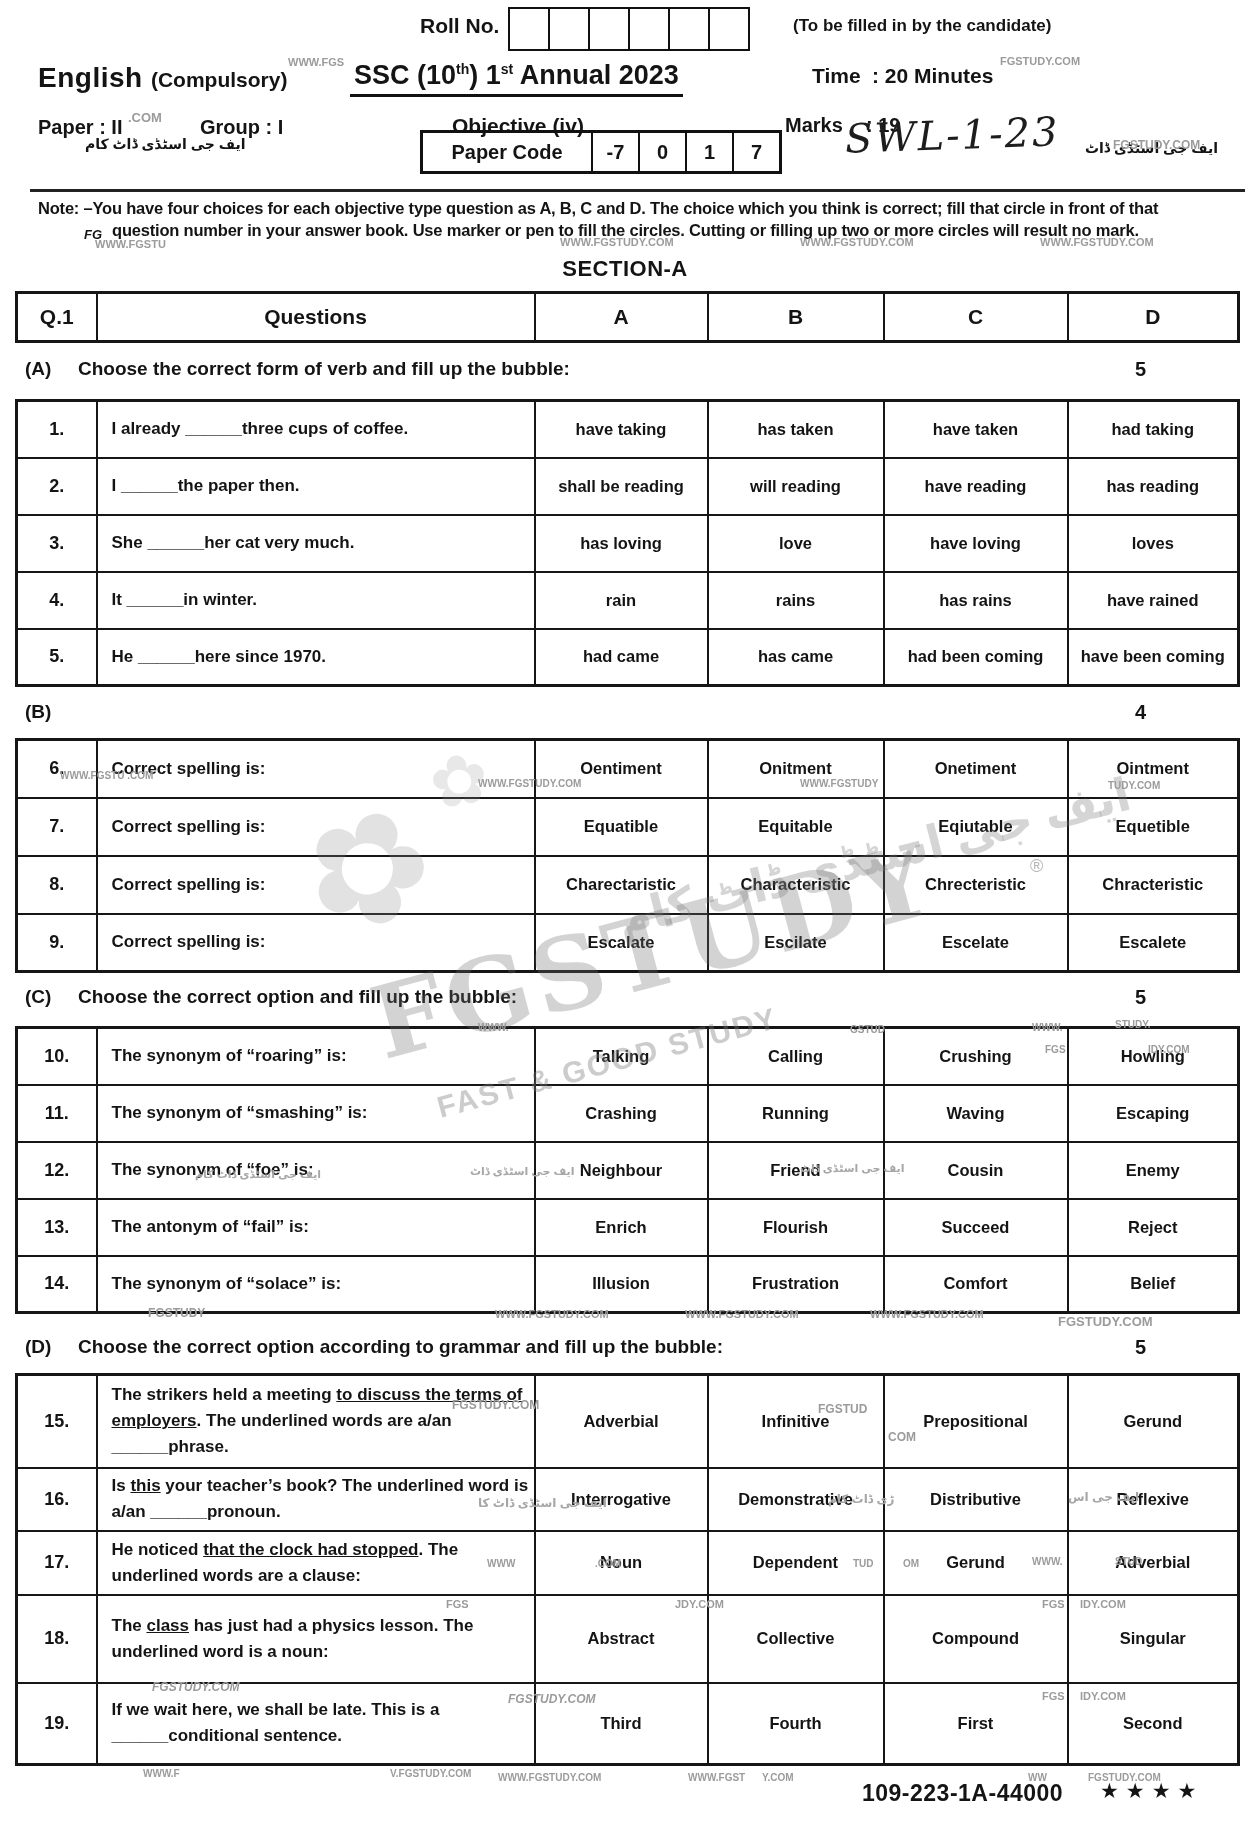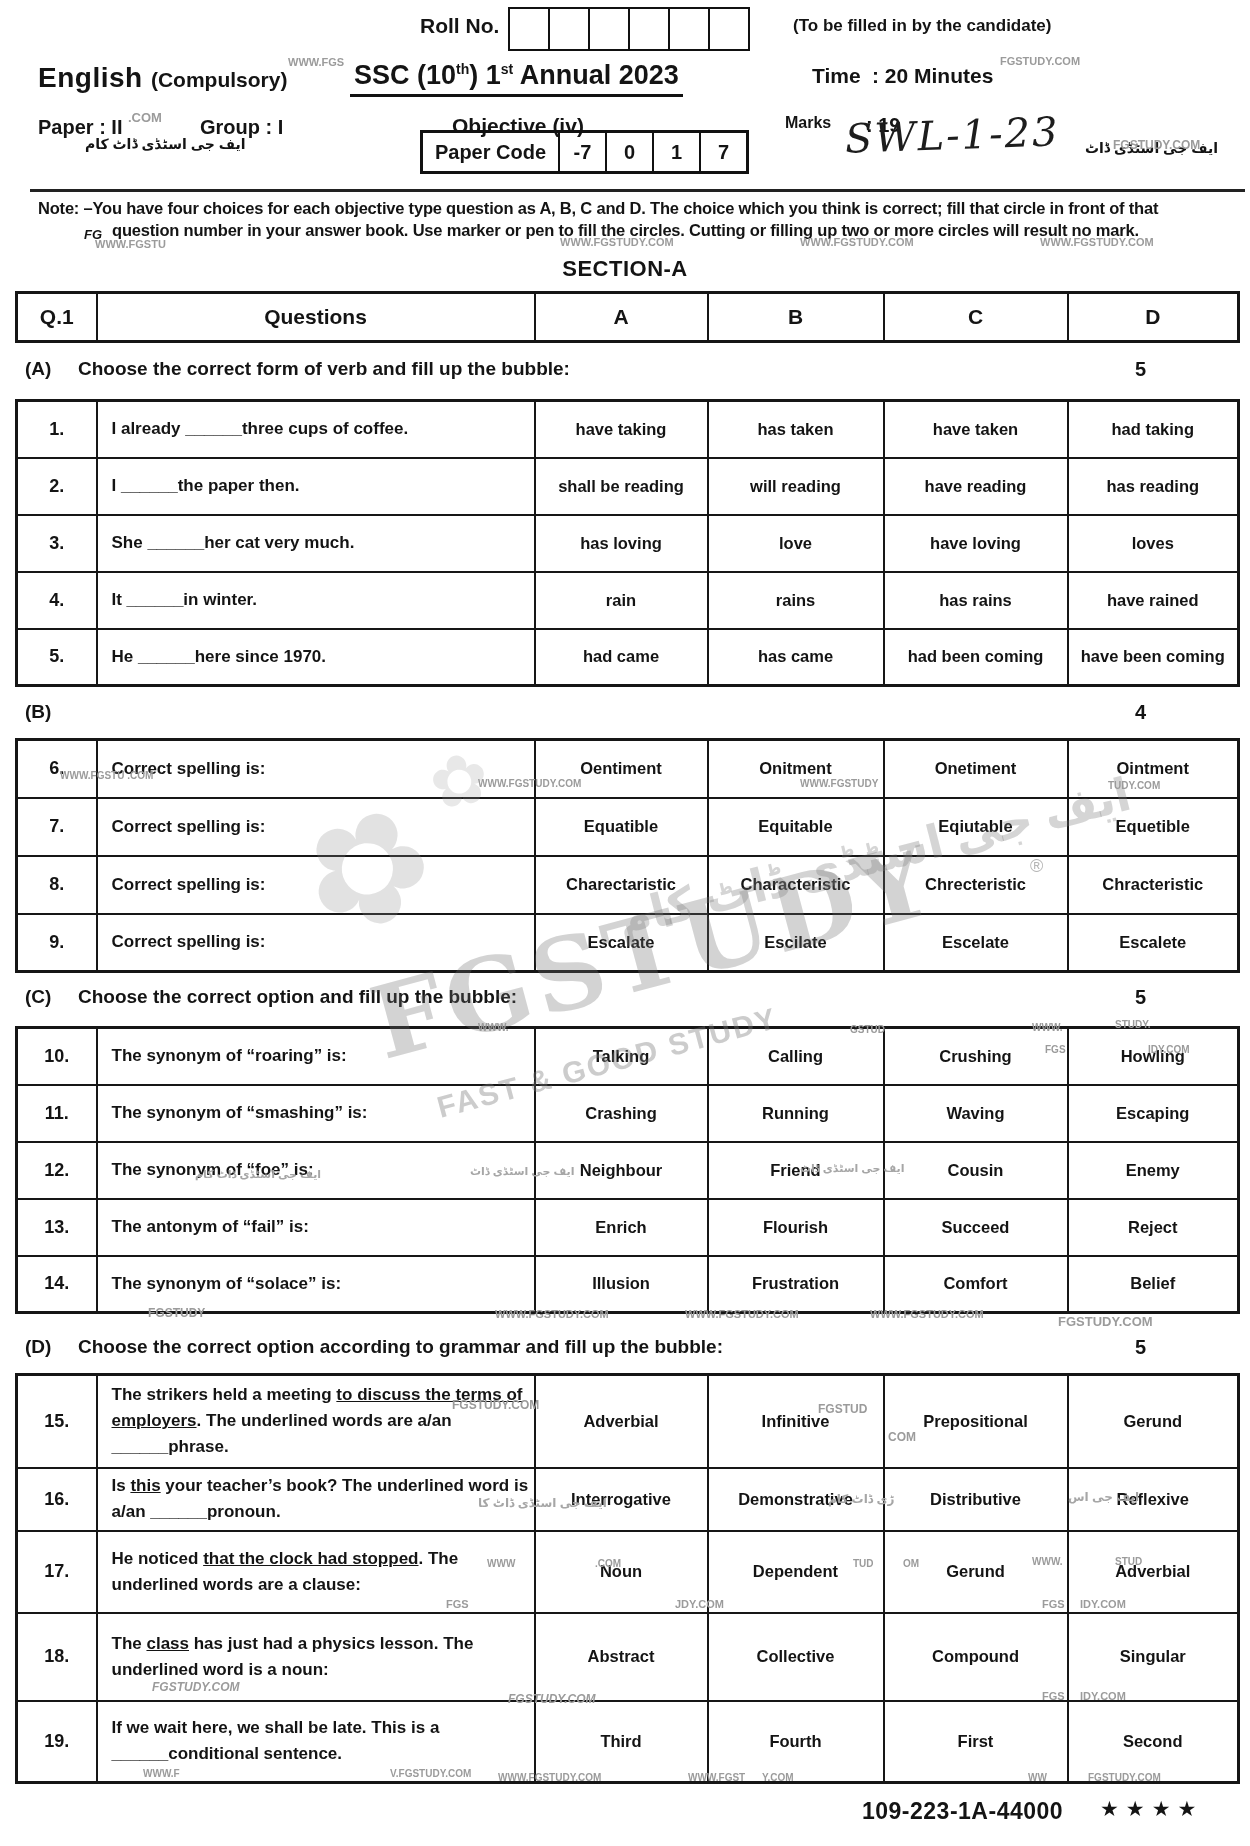--- a/index.html
+++ b/index.html
@@ -19,24 +19,24 @@
   .roll-note{left:793px; top:16px; font-size:17px; font-weight:bold;}
   .subject{left:38px; top:62px; font-size:28px; font-weight:bold; letter-spacing:.5px;}
   .subject-note{font-size:21px; font-weight:bold; letter-spacing:0;}
   .exam-title{left:350px; top:60px; font-size:27px; font-weight:bold; border-bottom:3px solid #111; padding:0 4px 3px 4px;}
   .exam-title sup{font-size:14px;}
   .time-label{left:812px; top:64px; font-size:21px; font-weight:bold;}
   .time-value{left:872px; top:64px; font-size:21px; font-weight:bold;}
   .paper-label{left:38px; top:116px; font-size:20px; font-weight:bold;}
   .group-label{left:200px; top:116px; font-size:20px; font-weight:bold;}
   .objective-label{left:452px; top:114px; font-size:21px; font-weight:bold;}
-  .marks-label{left:785px; top:114px; font-size:16px; font-weight:bold;}
+  .marks-label{left:785px; top:114px; font-size:20px; font-weight:bold;}
   .marks-value{left:866px; top:114px; font-size:20px; font-weight:bold;text-align:center;}
   .pcode{left:420px; top:130px; height:38px; display:flex; border:3px solid #111; font-weight:bold;}
-  .pcode .lbl{width:135px; font-size:20px; display:flex; align-items:center; justify-content:center;}
+  .pcode .lbl{width:168px; font-size:20px; display:flex; align-items:center; justify-content:center;}
   .pcode .digit{width:45px; border-left:2px solid #111; font-size:20px; display:flex; align-items:center; justify-content:center;}
   .handwritten{left:845px; top:112px; font-family:"DejaVu Serif",serif; font-style:italic; font-size:40px; color:#1d1d1d; transform:rotate(-2deg); letter-spacing:2px;}
   .urdu-left{left:85px; top:136px; font-size:14px; font-weight:bold;}
   .urdu-right{left:1085px; top:140px; font-size:14px; font-weight:bold;}
   .divider{left:30px; top:189px; width:1215px; height:3px; background:#222;}
   .note1{left:38px; top:199px; font-size:16.5px; font-weight:bold; letter-spacing:-0.2px;}
   .note2{left:112px; top:221px; font-size:16.5px; font-weight:bold; letter-spacing:-0.2px;}
   .fg-mark{left:84px; top:227px; font-size:13px; font-style:italic; font-weight:bold;}
   
   .section-title{margin-top:2px; text-align:center; font-size:22px; font-weight:bold; letter-spacing:.5px;}
@@ -329,21 +329,21 @@
       <td class="opt">Gerund</td>
     </tr>
     <tr style="height:63px">
       <td class="num">16.</td>
       <td class="qcell">Is <u>this</u> your teacher’s book? The underlined word is a/an ______pronoun.</td>
       <td class="opt">Interrogative</td>
       <td class="opt">Demonstrative</td>
       <td class="opt">Distributive</td>
       <td class="opt">Reflexive</td>
     </tr>
-    <tr style="height:82px">
+    <tr style="height:64px">
       <td class="num">17.</td>
       <td class="qcell">He noticed <u>that the clock had stopped</u>. The underlined words are a clause:</td>
       <td class="opt">Noun</td>
       <td class="opt">Dependent</td>
       <td class="opt">Gerund</td>
       <td class="opt">Adverbial</td>
     </tr>
     <tr style="height:88px">
       <td class="num">18.</td>
       <td class="qcell">The <u>class</u> has just had a physics lesson. The underlined word is a noun:</td>

